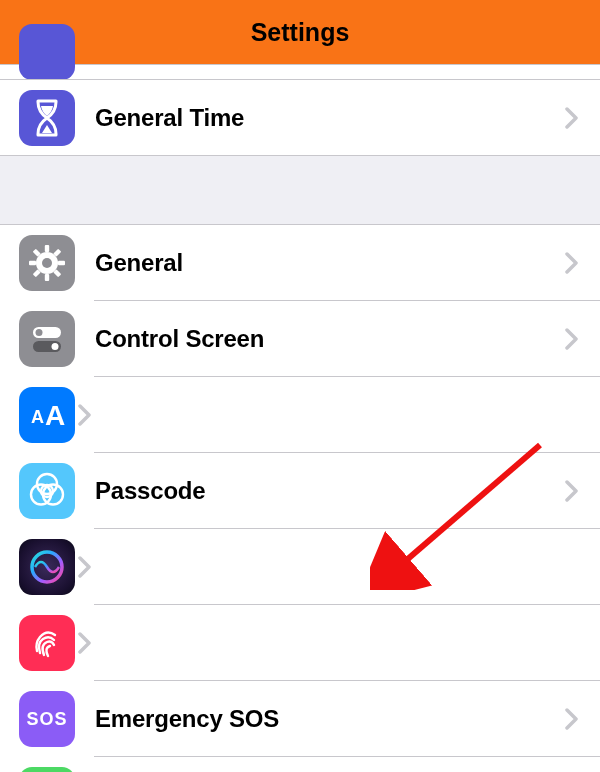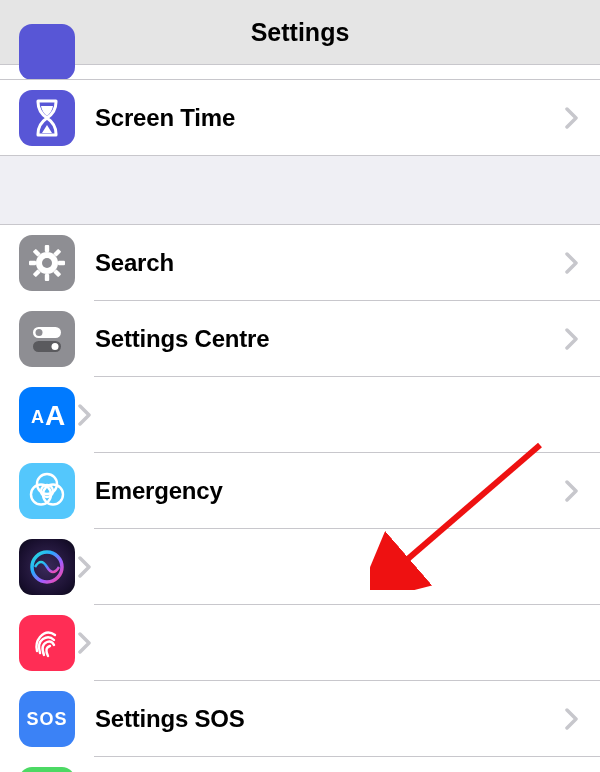--- a/index.html
+++ b/index.html
@@ -9,21 +9,21 @@
       background: #fff;
       color: #000;
       position: relative;
     }
     .header {
       text-align: center;
       padding: 18px 0 17px 0;
       font-size: 25px;
       font-weight: 700;
       border-bottom: 1px solid #c8c7cc;
-      background: #e5e5e5;
+      background: #f97316;
     }
     .row {
       display: flex;
       align-items: center;
       padding: 10px 12px 10px 19px;
       min-height: 71px;
       position: relative;
     }
     .row-inner-border::after {
       content: "";
@@ -101,21 +101,21 @@
 </div>
 
 <div class="row row-full-border">
   <div class="icon-wrap" style="background:#5856d6;">
     <svg width="34" height="40" viewBox="0 0 34 40">
       <path d="M8 3 H26 V4 Q26 14 17 20 Q26 26 26 36 V37 H8 V36 Q8 26 17 20 Q8 14 8 4 Z" fill="none" stroke="#fff" stroke-width="3" stroke-linejoin="round"></path>
       <path d="M11 8 H23 Q22 14 17 18 Q12 14 11 8 Z" fill="#fff"></path>
       <path d="M12 35 H22 L17 27 Z" fill="#fff"></path>
     </svg>
   </div>
-  <div class="label">Screen Time</div>
+  <div class="label">General Time</div>
   <div class="chevron">
     <svg width="14" height="22" viewBox="0 0 14 22">
         <path d="M2 2 L11 11 L2 20" fill="none" stroke="#c7c7cc" stroke-width="3.5" stroke-linecap="round" stroke-linejoin="round"></path>
       </svg>
   </div>
 </div>
 
 <div class="gap"></div>
 
 <div class="row row-inner-border">
@@ -130,38 +130,38 @@
           <rect x="-2.2" y="-18" width="4.4" height="7" rx="1" transform="rotate(135)"></rect>
           <rect x="-2.2" y="-18" width="4.4" height="7" rx="1" transform="rotate(180)"></rect>
           <rect x="-2.2" y="-18" width="4.4" height="7" rx="1" transform="rotate(225)"></rect>
           <rect x="-2.2" y="-18" width="4.4" height="7" rx="1" transform="rotate(270)"></rect>
           <rect x="-2.2" y="-18" width="4.4" height="7" rx="1" transform="rotate(315)"></rect>
         </g>
       </g>
       <circle cx="20" cy="20" r="5" fill="#8e8e93"></circle>
     </svg>
   </div>
-  <div class="label">Search</div>
+  <div class="label">General</div>
   <div class="chevron">
     <svg width="14" height="22" viewBox="0 0 14 22">
         <path d="M2 2 L11 11 L2 20" fill="none" stroke="#c7c7cc" stroke-width="3.5" stroke-linecap="round" stroke-linejoin="round"></path>
       </svg>
   </div>
 </div>
 
 <div class="row row-inner-border">
   <div class="icon-wrap" style="background:#8e8e93;">
     <svg width="44" height="44" viewBox="0 0 44 44">
       <rect x="8" y="10" width="28" height="11" rx="5.5" fill="#fff"></rect>
       <circle cx="14" cy="15.5" r="3.5" fill="#8e8e93"></circle>
       <rect x="8" y="24" width="28" height="11" rx="5.5" fill="#5a5a5e"></rect>
       <circle cx="30" cy="29.5" r="3.5" fill="#fff"></circle>
     </svg>
   </div>
-  <div class="label">Settings Centre</div>
+  <div class="label">Control Screen</div>
   <div class="chevron">
     <svg width="14" height="22" viewBox="0 0 14 22">
         <path d="M2 2 L11 11 L2 20" fill="none" stroke="#c7c7cc" stroke-width="3.5" stroke-linecap="round" stroke-linejoin="round"></path>
       </svg>
   </div>
 </div>
 
 <div class="row row-inner-border">
   <div class="icon-wrap" style="background:#007aff;">
     <svg width="48" height="40" viewBox="0 0 48 40">
@@ -180,21 +180,21 @@
   <div class="icon-wrap" style="background:#54c7fc;">
     <svg width="44" height="44" viewBox="0 0 44 44">
       <g stroke="#fff" stroke-width="2.4" fill="none" transform="translate(22,22)">
         <circle r="6"></circle>
         <circle r="10" cx="0" cy="-7"></circle>
         <circle r="10" cx="6" cy="3.5"></circle>
         <circle r="10" cx="-6" cy="3.5"></circle>
       </g>
     </svg>
   </div>
-  <div class="label">Emergency</div>
+  <div class="label">Passcode</div>
   <div class="chevron">
     <svg width="14" height="22" viewBox="0 0 14 22">
         <path d="M2 2 L11 11 L2 20" fill="none" stroke="#c7c7cc" stroke-width="3.5" stroke-linecap="round" stroke-linejoin="round"></path>
       </svg>
   </div>
 </div>
 
 <div class="row row-inner-border">
   <div class="icon-wrap" style="background:radial-gradient(circle at 50% 50%, #3a2a5a 0%, #1a1030 70%, #0a0818 100%);">
     <svg width="44" height="44" viewBox="0 0 44 44">
@@ -229,26 +229,26 @@
     </svg>
   </div>
   <div class="chevron">
     <svg width="14" height="22" viewBox="0 0 14 22">
         <path d="M2 2 L11 11 L2 20" fill="none" stroke="#c7c7cc" stroke-width="3.5" stroke-linecap="round" stroke-linejoin="round"></path>
       </svg>
   </div>
 </div>
 
 <div class="row row-inner-border">
-  <div class="icon-wrap" style="background:#3b82f6;">
+  <div class="icon-wrap" style="background:#8b5cf6;">
     <svg width="56" height="40" viewBox="0 0 56 40">
       <text x="28" y="26" text-anchor="middle" font-family="Helvetica" font-size="18" font-weight="800" fill="#fff" letter-spacing="1">SOS</text>
     </svg>
   </div>
-  <div class="label">Settings SOS</div>
+  <div class="label">Emergency SOS</div>
   <div class="chevron">
     <svg width="14" height="22" viewBox="0 0 14 22">
         <path d="M2 2 L11 11 L2 20" fill="none" stroke="#c7c7cc" stroke-width="3.5" stroke-linecap="round" stroke-linejoin="round"></path>
       </svg>
   </div>
 </div>
 
 <div class="row row-inner-border">
   <div class="icon-wrap" style="background:#4cd964;">
     

